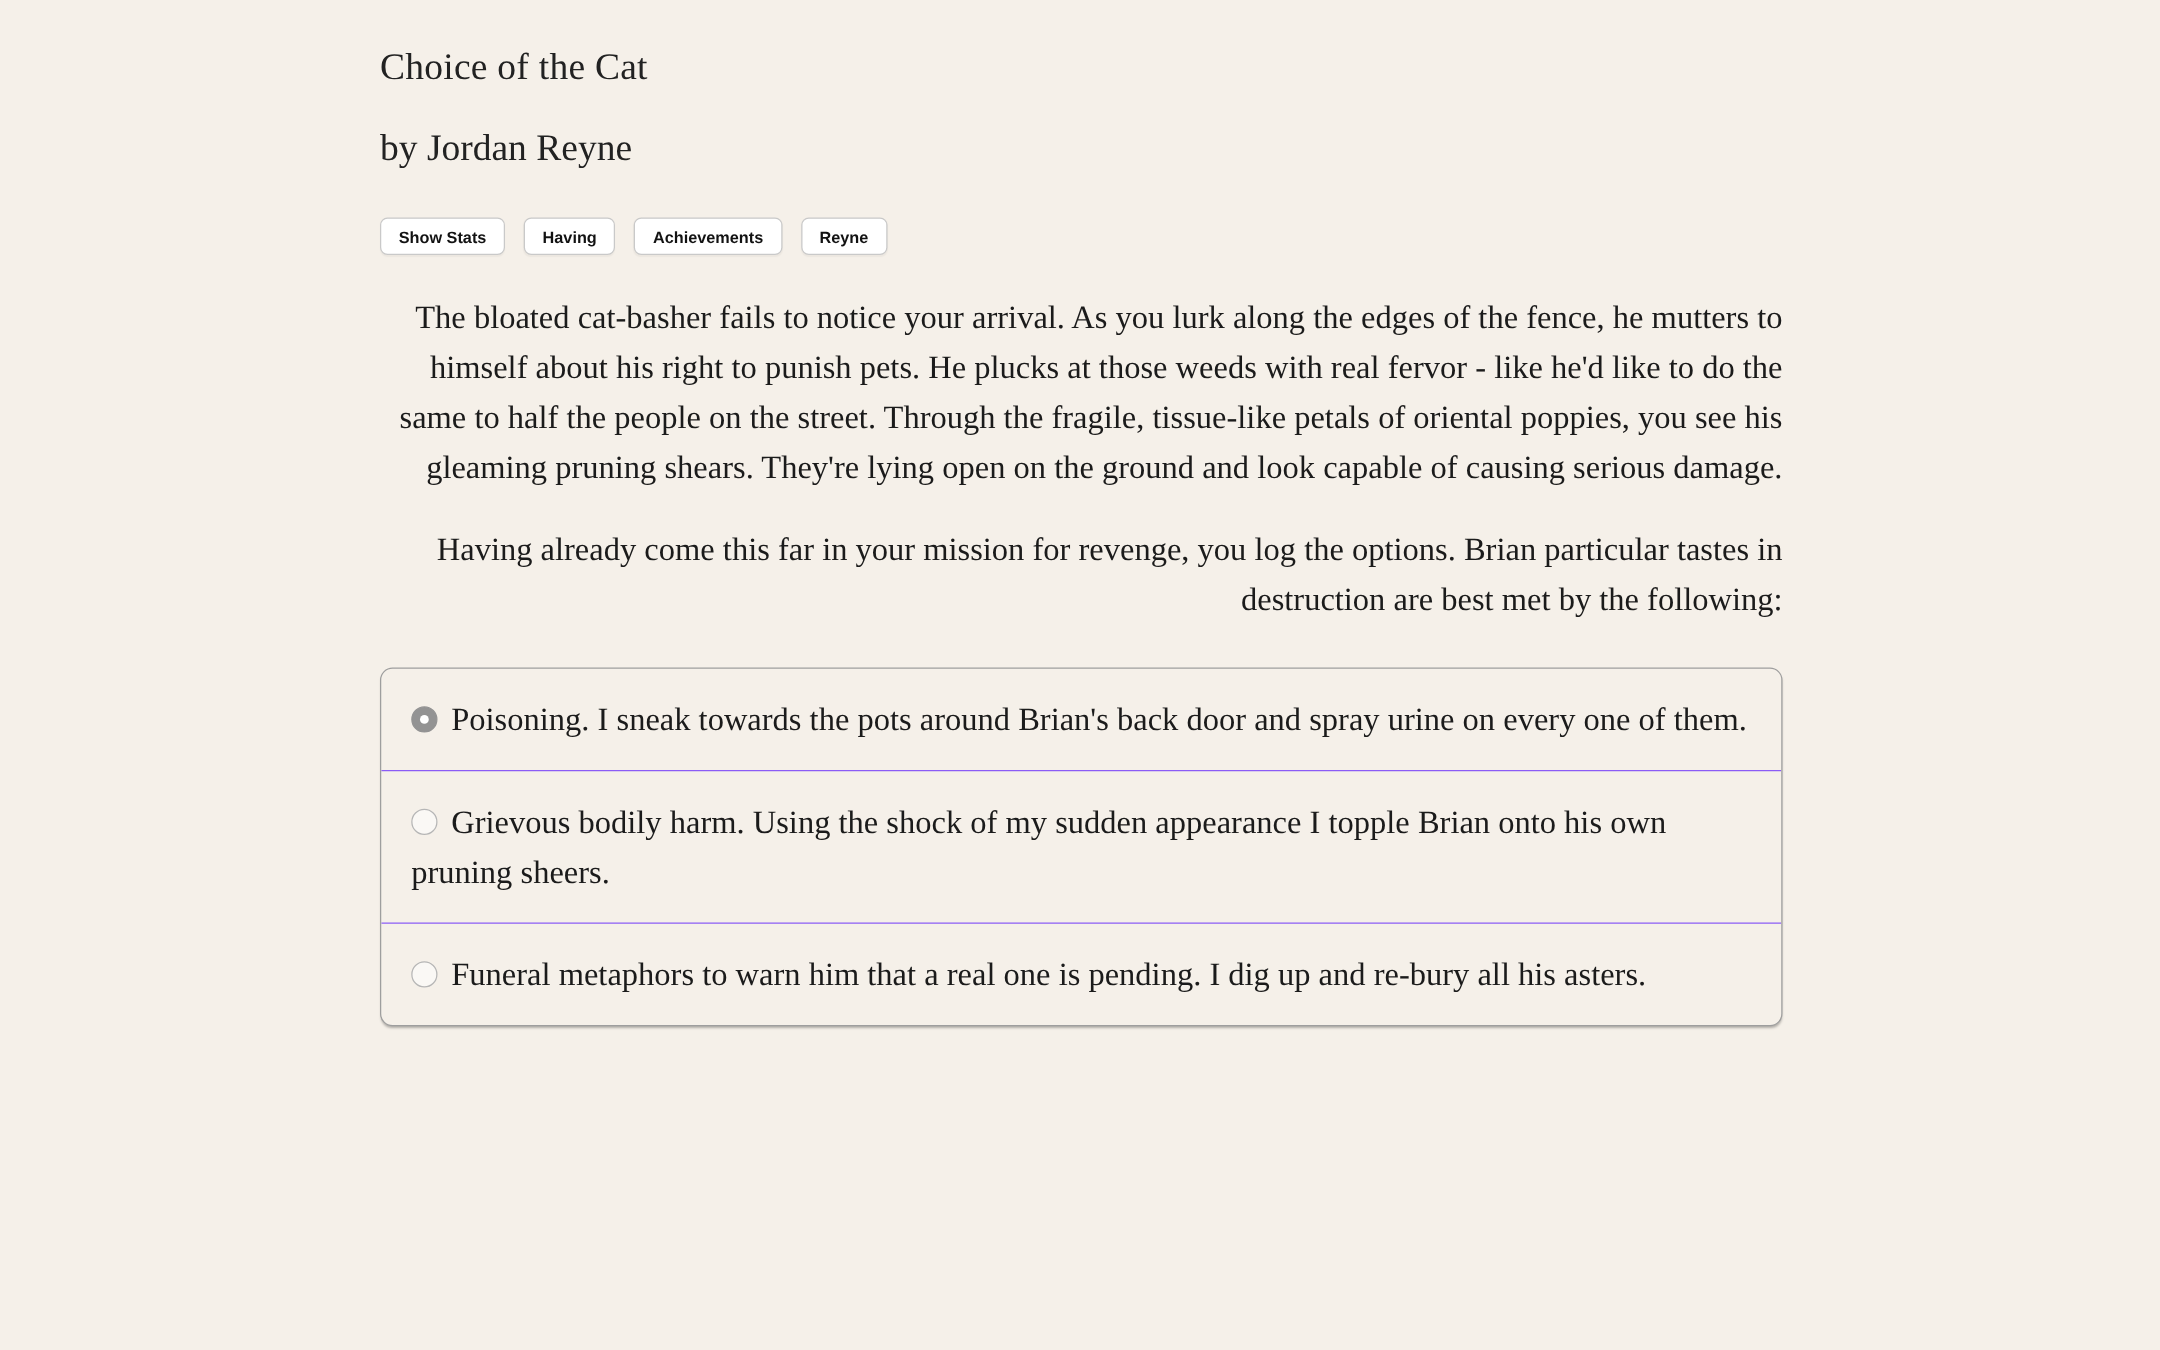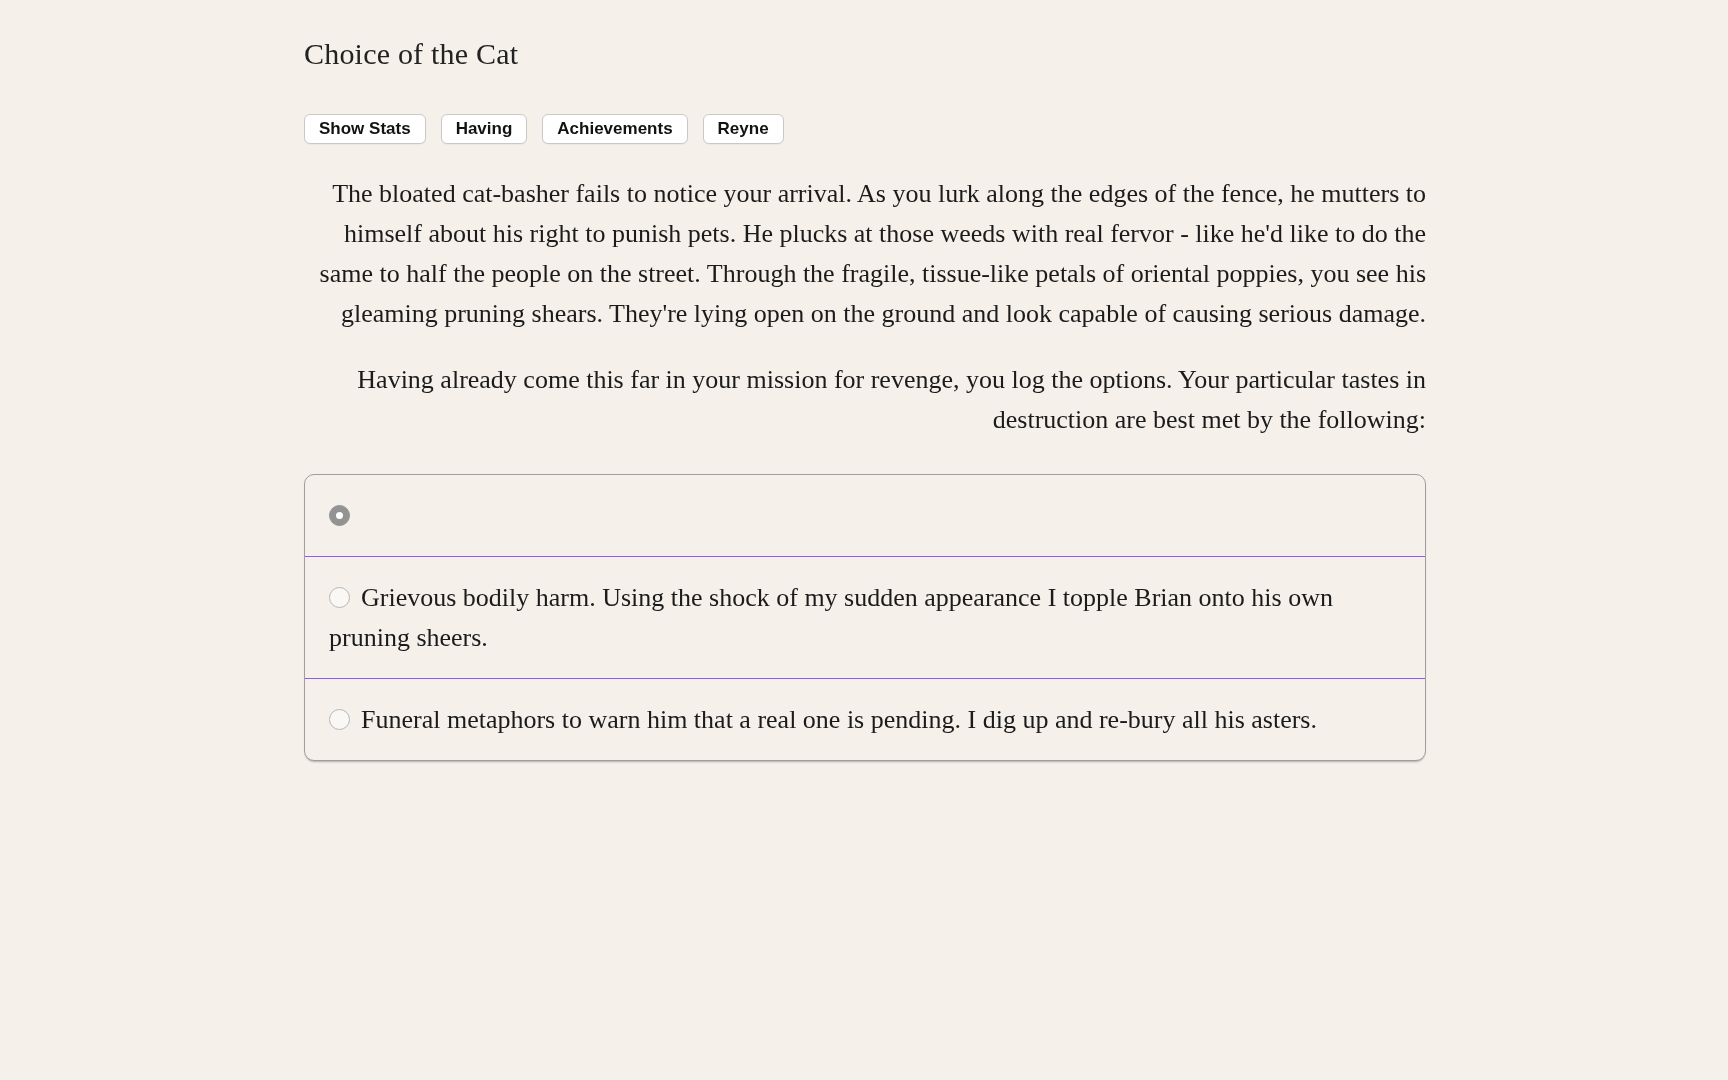--- a/index.html
+++ b/index.html
@@ -32,21 +32,21 @@
   }
   .toolbar {
     margin-top: 36px;
     display: flex;
     gap: 15px;
     height: 30px;
     align-items: stretch;
   }
   .toolbar button {
     font-family: "Liberation Sans", "DejaVu Sans", sans-serif;
-    font-size: 17px;
+    font-size: 13px;
     font-weight: 700;
     color: #121212;
     background: #ffffff;
     border: 1px solid #c9c9c9;
     border-radius: 6px;
     padding: 0 14px;
     cursor: pointer;
     box-shadow: 0 1px 1px rgba(0,0,0,0.04);
   }
   .story p {
@@ -100,36 +100,37 @@
     background: #ffffff;
   }
 </style>
 </head>
 <body>
 
 <div class="page">
 
   <h1 class="game-title">Choice of the Cat</h1>
 
+  <p class="game-author">by Jordan Reyne</p>
 
   <div class="toolbar">
     <button type="button">Show Stats</button>
     <button type="button">Having</button>
     <button type="button">Achievements</button>
     <button type="button">Reyne</button>
   </div>
 
   <div class="story">
     <p class="p1">The bloated cat-basher fails to notice your arrival. As you lurk along the edges of the fence, he mutters to himself about his right to punish pets. He plucks at those weeds with real fervor - like he'd like to do the same to half the people on the street. Through the fragile, tissue-like petals of oriental poppies, you see his gleaming pruning shears. They're lying open on the ground and look capable of causing serious damage.</p>
-    <p class="p2">Having already come this far in your mission for revenge, you log the options. Your particular tastes in destruction are best met by the following:</p>
+    <p class="p2">Having already come this far in your mission for revenge, you log the options. Brian particular tastes in destruction are best met by the following:</p>
   </div>
 
   <div class="choices" role="radiogroup">
     <label class="choice-row" aria-checked="true">
-      <span class="radio selected"></span>
+      <span class="radio selected"></span><span>Poisoning. I sneak towards the pots around Brian's back door and spray urine on every one of them.</span>
     </label>
     <label class="choice-row">
       <span class="radio"></span><span>Grievous bodily harm. Using the shock of my sudden appearance I topple Brian onto his own pruning sheers.</span>
     </label>
     <label class="choice-row">
       <span class="radio"></span><span>Funeral metaphors to warn him that a real one is pending. I dig up and re-bury all his asters.</span>
     </label>
   </div>
 
 </div>

